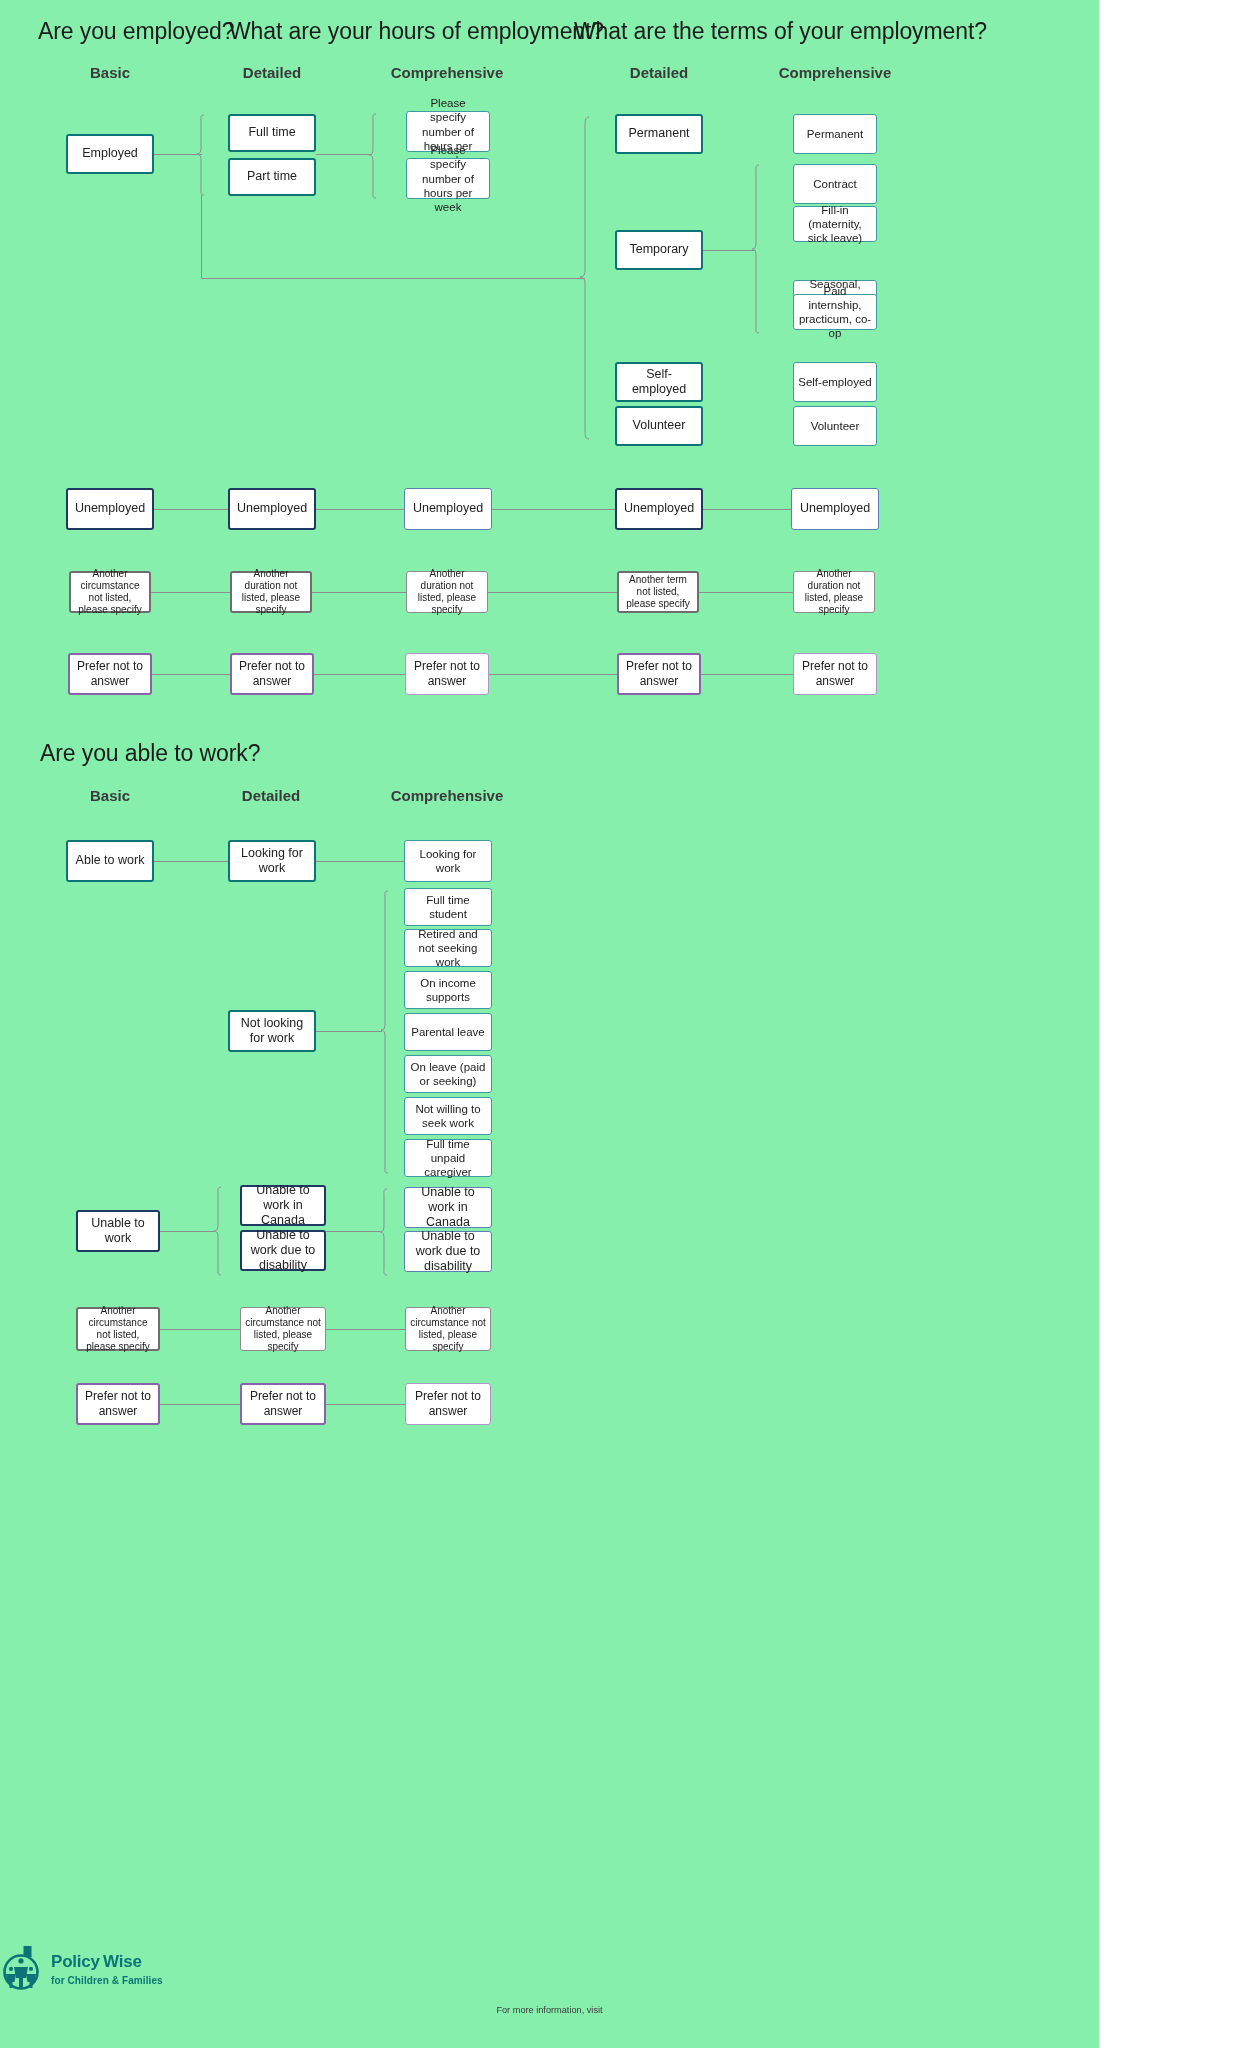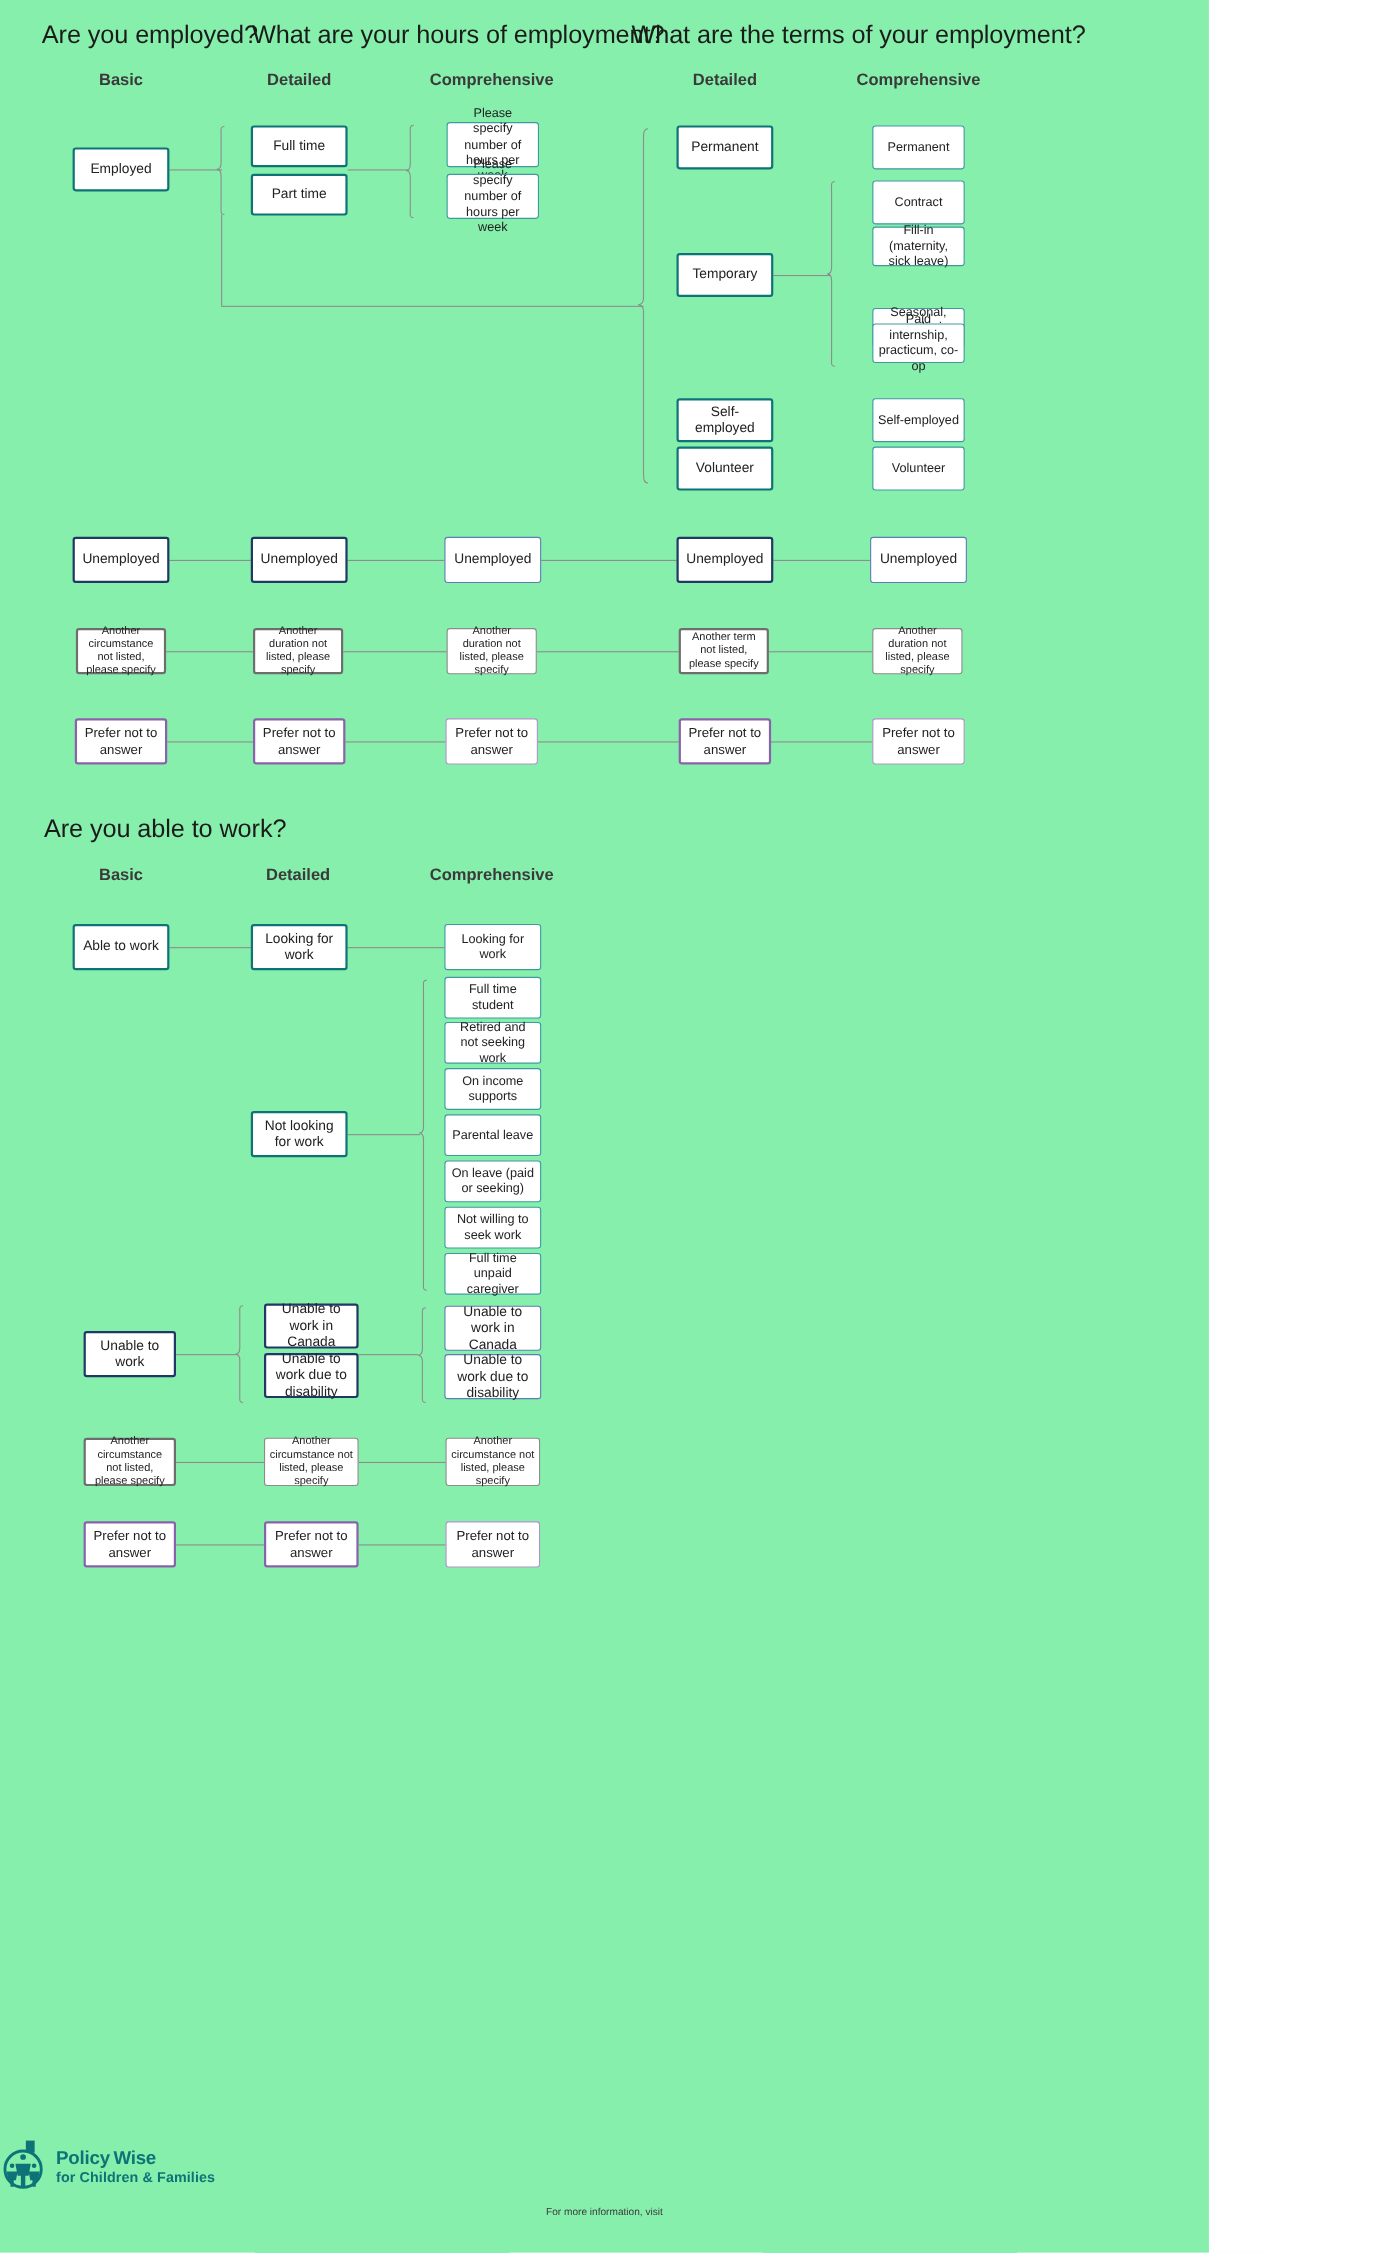--- a/index.html
+++ b/index.html
@@ -81,21 +81,21 @@
     gap:7px;
   }
   .logo-text{ text-align:left; line-height:1.05; }
   .logo-main{
     font-size:17px;
     font-weight:700;
     color:#0d7377;
     letter-spacing:-0.2px;
   }
   .logo-sub{
-    font-size:13px;
+    font-size:10px;
     font-weight:700;
     color:#0d7377;
     letter-spacing:0.1px;
   }
   .foot-note{
     margin-top:9px;
     font-size:9.2px;
     color:#3b3b3b;
     line-height:1.35;
   }

